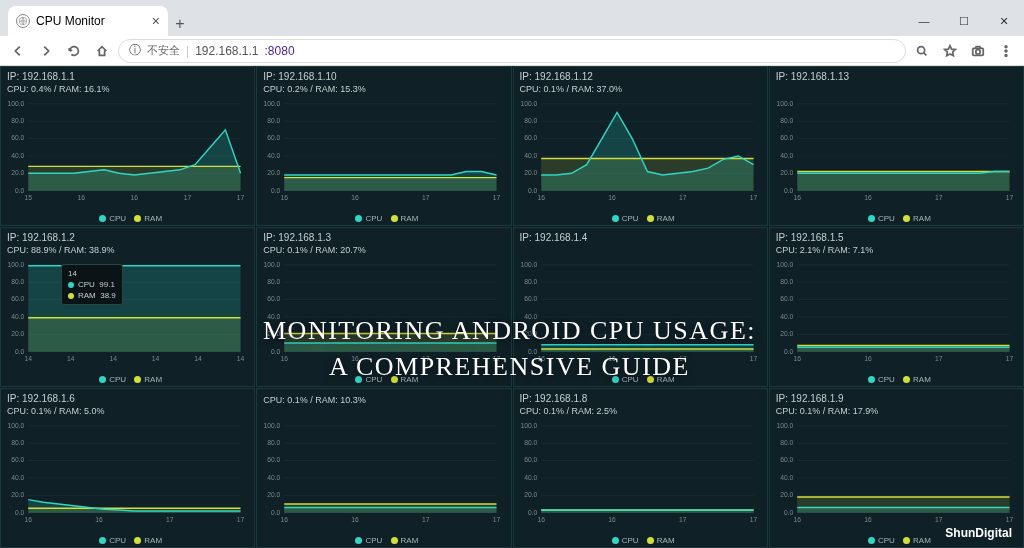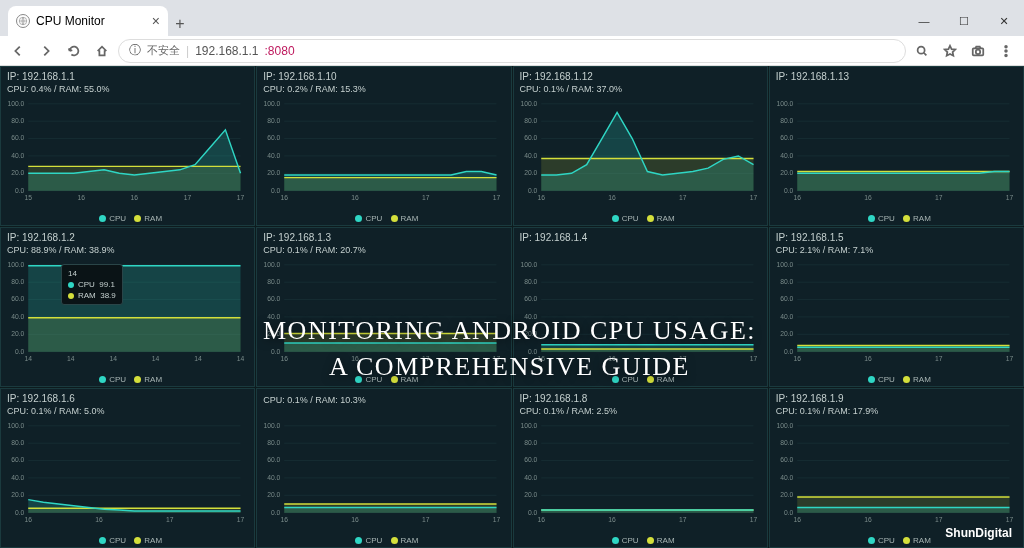--- a/index.html
+++ b/index.html
@@ -83,21 +83,21 @@
   <div class="nav-btn">
       <svg viewBox="0 0 16 16">
         <path d="M3 8l5-5 5 5M5 7v6h6V7"></path>
       </svg>
     </div>
   <div class="url">
     <span>ⓘ</span>
     <span class="insecure">不安全</span>
     <span style="color:#ccc">|</span>
     <span>192.168.1.1</span>
-      <span style="color:#be185d">:8080</span>
+      <span style="color:#4c1d95">:8080</span>
   </div>
   <div class="right-icons">
     <div class="nav-btn">
         <svg viewBox="0 0 16 16">
           <circle cx="7" cy="7" r="4"></circle>
           <path d="M10 10l3 3"></path>
         </svg>
       </div>
     <div class="nav-btn">
         <svg viewBox="0 0 16 16">
@@ -118,21 +118,21 @@
           <circle cx="8" cy="13" r="1" fill="#666"></circle>
         </svg>
       </div>
   </div>
 </div>
 
 <div class="dashboard">
   <div class="grid3" id="grid">
       <div class="panel">
     <div class="ip">IP: 192.168.1.1</div>
-    <div class="stat">CPU: 0.4% / RAM: 55.0%</div>
+    <div class="stat">CPU: 0.4% / RAM: 16.1%</div>
     <div class="chart-wrap">
       <svg viewBox="0 0 250 104">
         <g class="yaxis">
               <line class="gridline" x1="22" x2="242" y1="90" y2="90"></line>
               <text x="18" y="92" text-anchor="end">0.0</text>
               <line class="gridline" x1="22" x2="242" y1="72" y2="72"></line>
               <text x="18" y="74" text-anchor="end">20.0</text>
               <line class="gridline" x1="22" x2="242" y1="54" y2="54"></line>
               <text x="18" y="56" text-anchor="end">40.0</text>
               <line class="gridline" x1="22" x2="242" y1="36" y2="36"></line>

